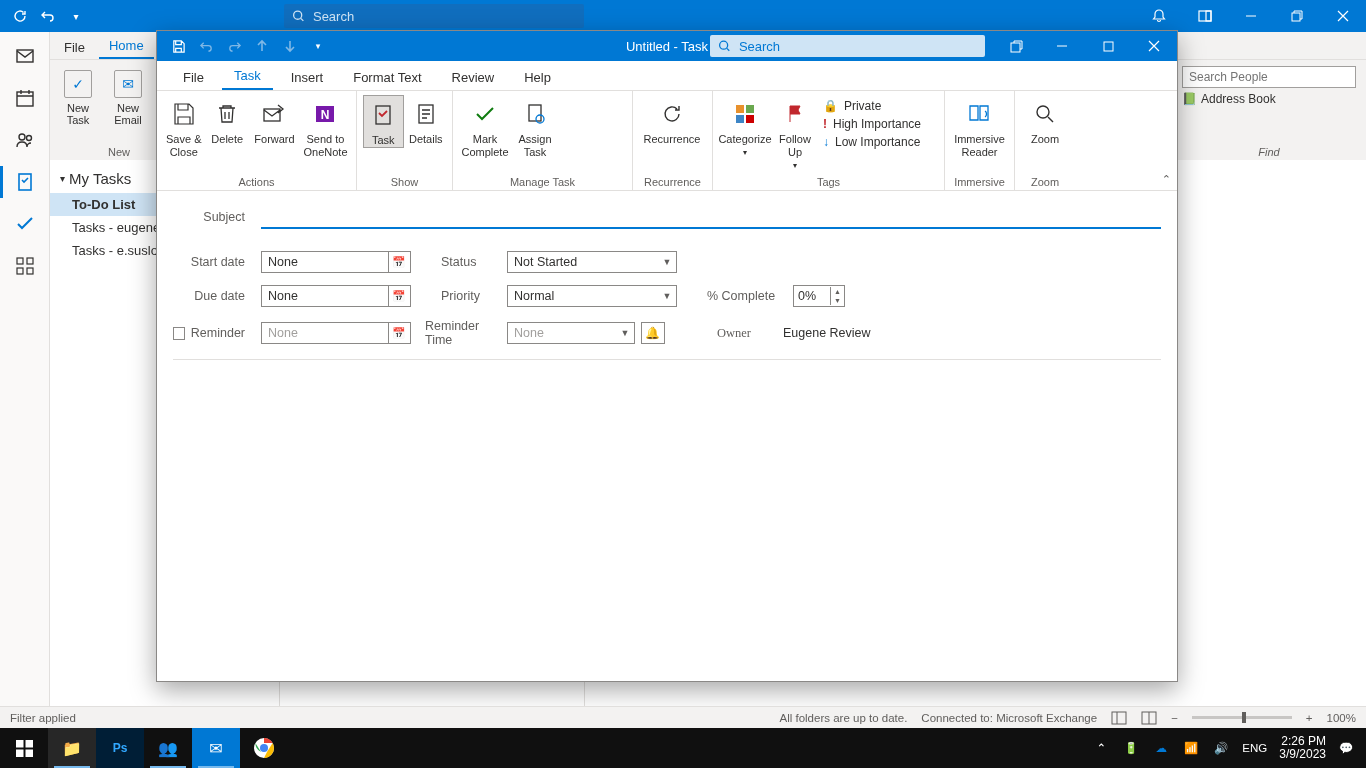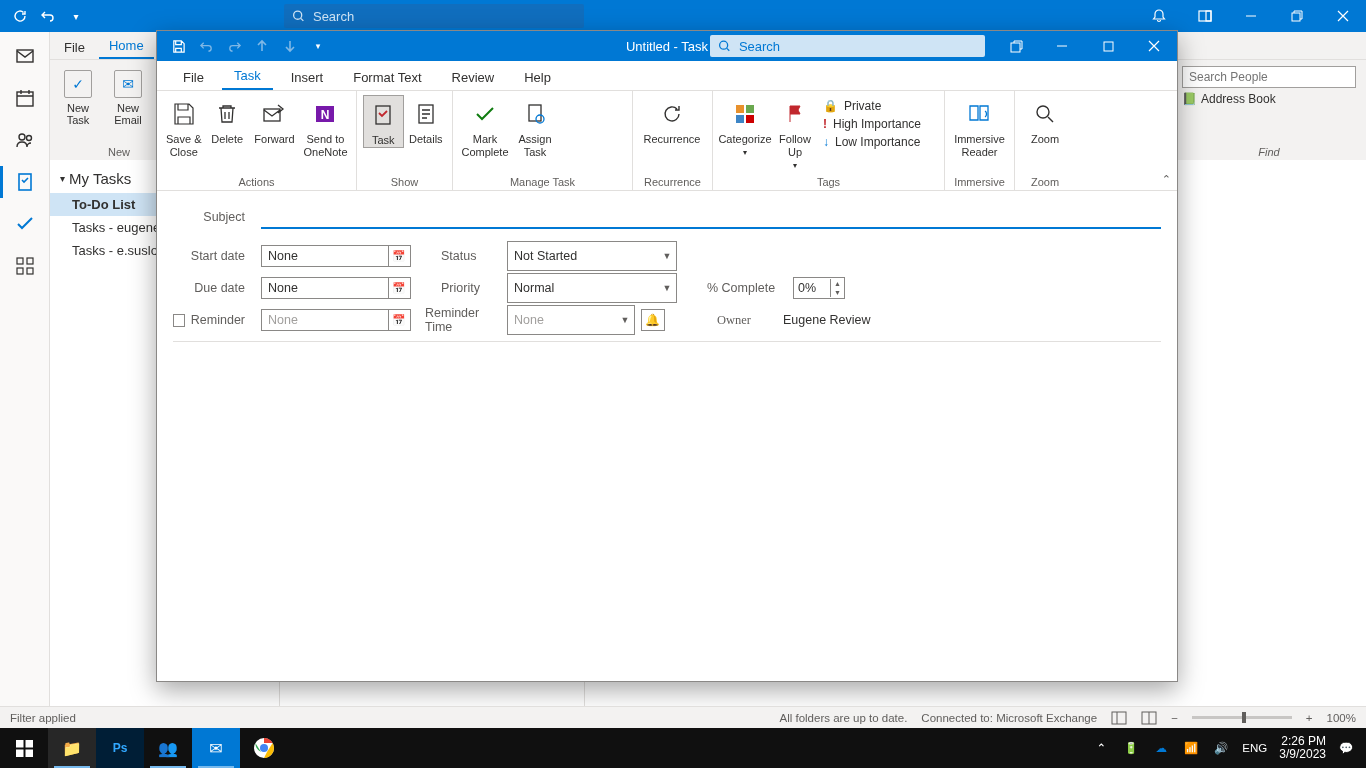--- a/index.html
+++ b/index.html
@@ -70,28 +70,28 @@
 .task-ribbon .tbtn.wide { width: 66px; }
 .task-ribbon .tbtn .tic { width: 30px; height: 30px; margin-bottom: 4px; display: flex; align-items: center; justify-content: center; }
 .task-ribbon .tbtn.sel { background: #e1dfdd; border: 1px solid #a19f9d; }
 .task-ribbon .glabel { font-size: 11px; color: #605e5c; padding-top: 2px; }
 .tag-links { display: flex; flex-direction: column; align-items: flex-start; gap: 4px; padding: 4px 8px 0 4px; font-size: 12px; }
 .tag-links .tl { display: flex; align-items: center; gap: 6px; white-space: nowrap; }
 .task-ribbon .collapse { position: absolute; right: 6px; bottom: 4px; color: #605e5c; }
 
 
 .form-area { flex: 1; background: #fff; padding: 14px 16px 0 16px; font-size: 13px; color: #605e5c; }
-.form-row { display: flex; align-items: center; margin-bottom: 2px; }
+.form-row { display: flex; align-items: center; margin-bottom: 12px; }
 .form-row .lbl { width: 88px; text-align: right; padding-right: 16px; font-size: 12.5px; color: #605e5c; }
 .subject-input { flex: 1; height: 24px; border: none; border-bottom: 2px solid #0078d4; outline: none; font-size: 13px; padding: 0 2px; }
 .date-field { width: 150px; height: 22px; border: 1px solid #8a8886; display: flex; align-items: center; background: #fff; }
 .date-field.disabled { color: #a19f9d; }
 .date-field span { flex: 1; padding: 0 6px; color: #323130; font-size: 12.5px; }
 .date-field .cal { width: 22px; height: 20px; border-left: 1px solid #8a8886; display: flex; align-items: center; justify-content: center; font-size: 11px; color: #605e5c; }
-.sel-field { width: 170px; height: 30px; border: 1px solid #8a8886; display: flex; align-items: center; background: #fff; }
+.sel-field { width: 170px; height: 22px; border: 1px solid #8a8886; display: flex; align-items: center; background: #fff; }
 .sel-field span { flex: 1; padding: 0 6px; color: #323130; font-size: 12.5px; }
 .sel-field .dd { width: 18px; text-align: center; color: #605e5c; font-size: 9px; }
 .form-row .gap { width: 26px; }
 .form-row .lbl2 { width: 100px; font-size: 12.5px; color: #605e5c; padding-left: 4px; }
 .pct-field { width: 52px; height: 22px; border: 1px solid #8a8886; display: flex; align-items: center; }
 .pct-field span { flex: 1; padding: 0 4px; color: #323130; font-size: 12.5px; }
 .pct-field .spin { width: 14px; display: flex; flex-direction: column; font-size: 7px; line-height: 9px; border-left: 1px solid #8a8886; color: #605e5c; text-align: center; }
 .chk { width: 13px; height: 13px; border: 1px solid #8a8886; margin-right: 6px; display: inline-block; }
 .snd-btn { width: 24px; height: 22px; border: 1px solid #8a8886; display: flex; align-items: center; justify-content: center; margin-left: 6px; color: #605e5c; font-size: 12px; }
 .owner-val { color: #323130; font-size: 12.5px; }

